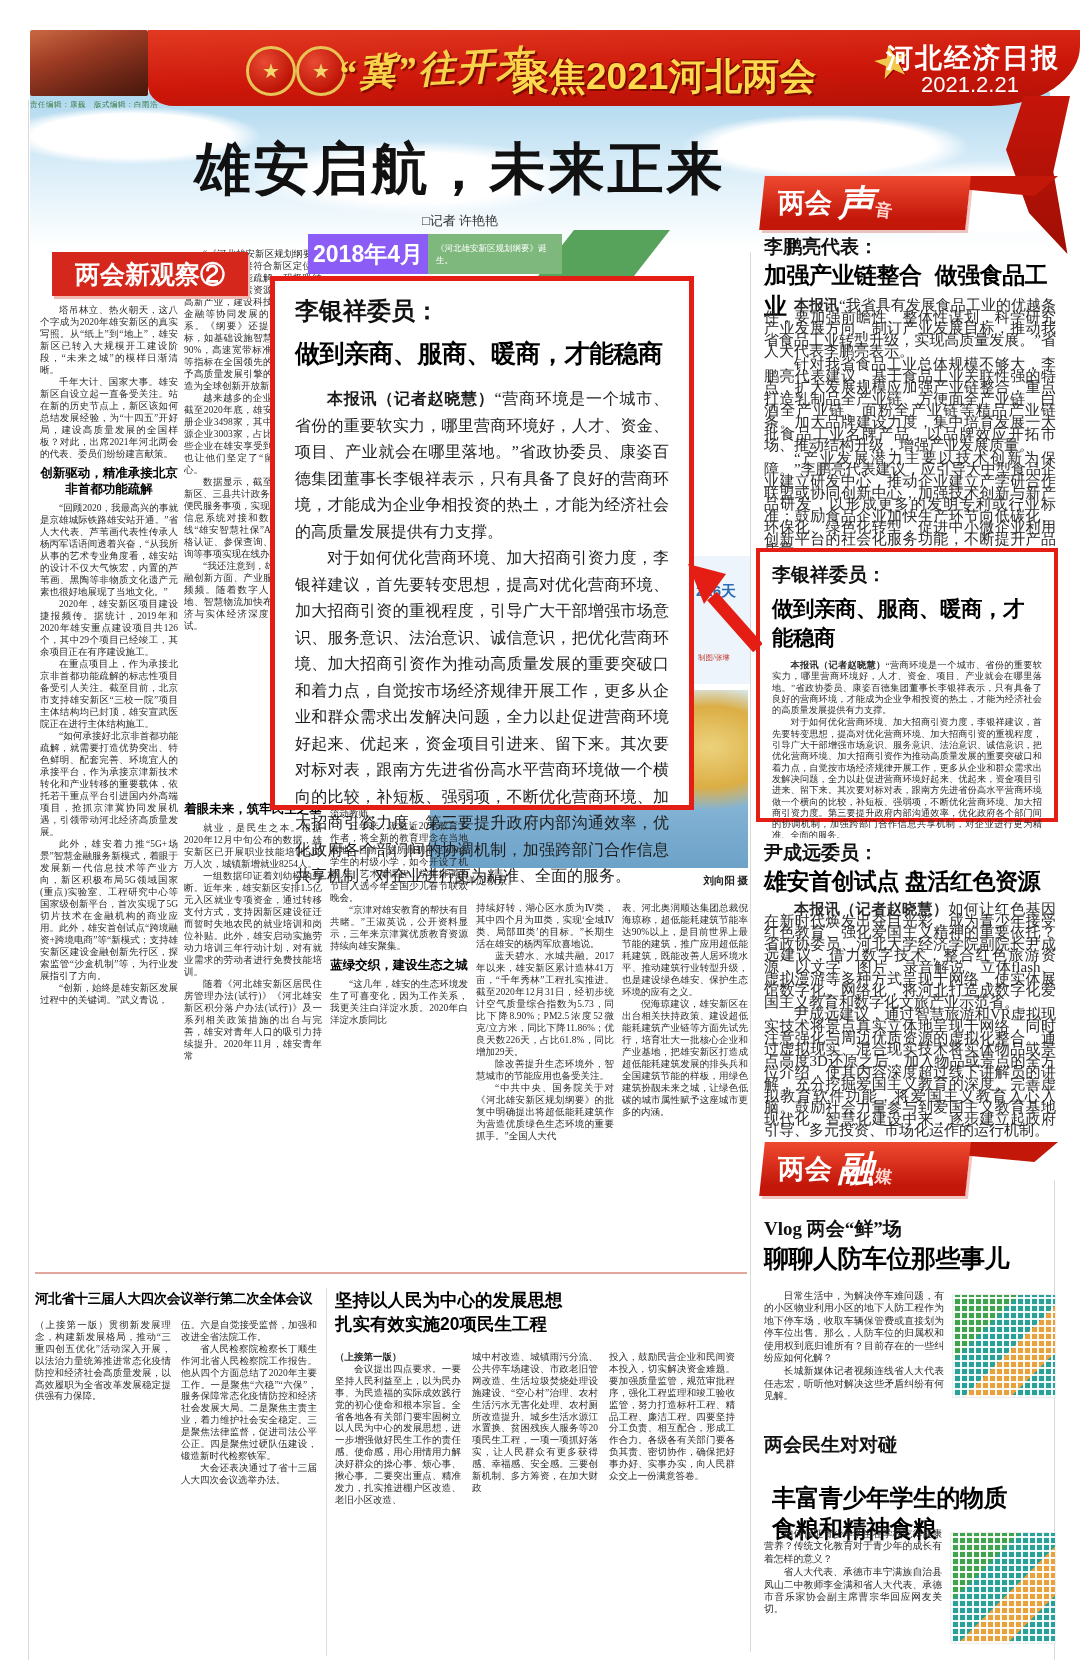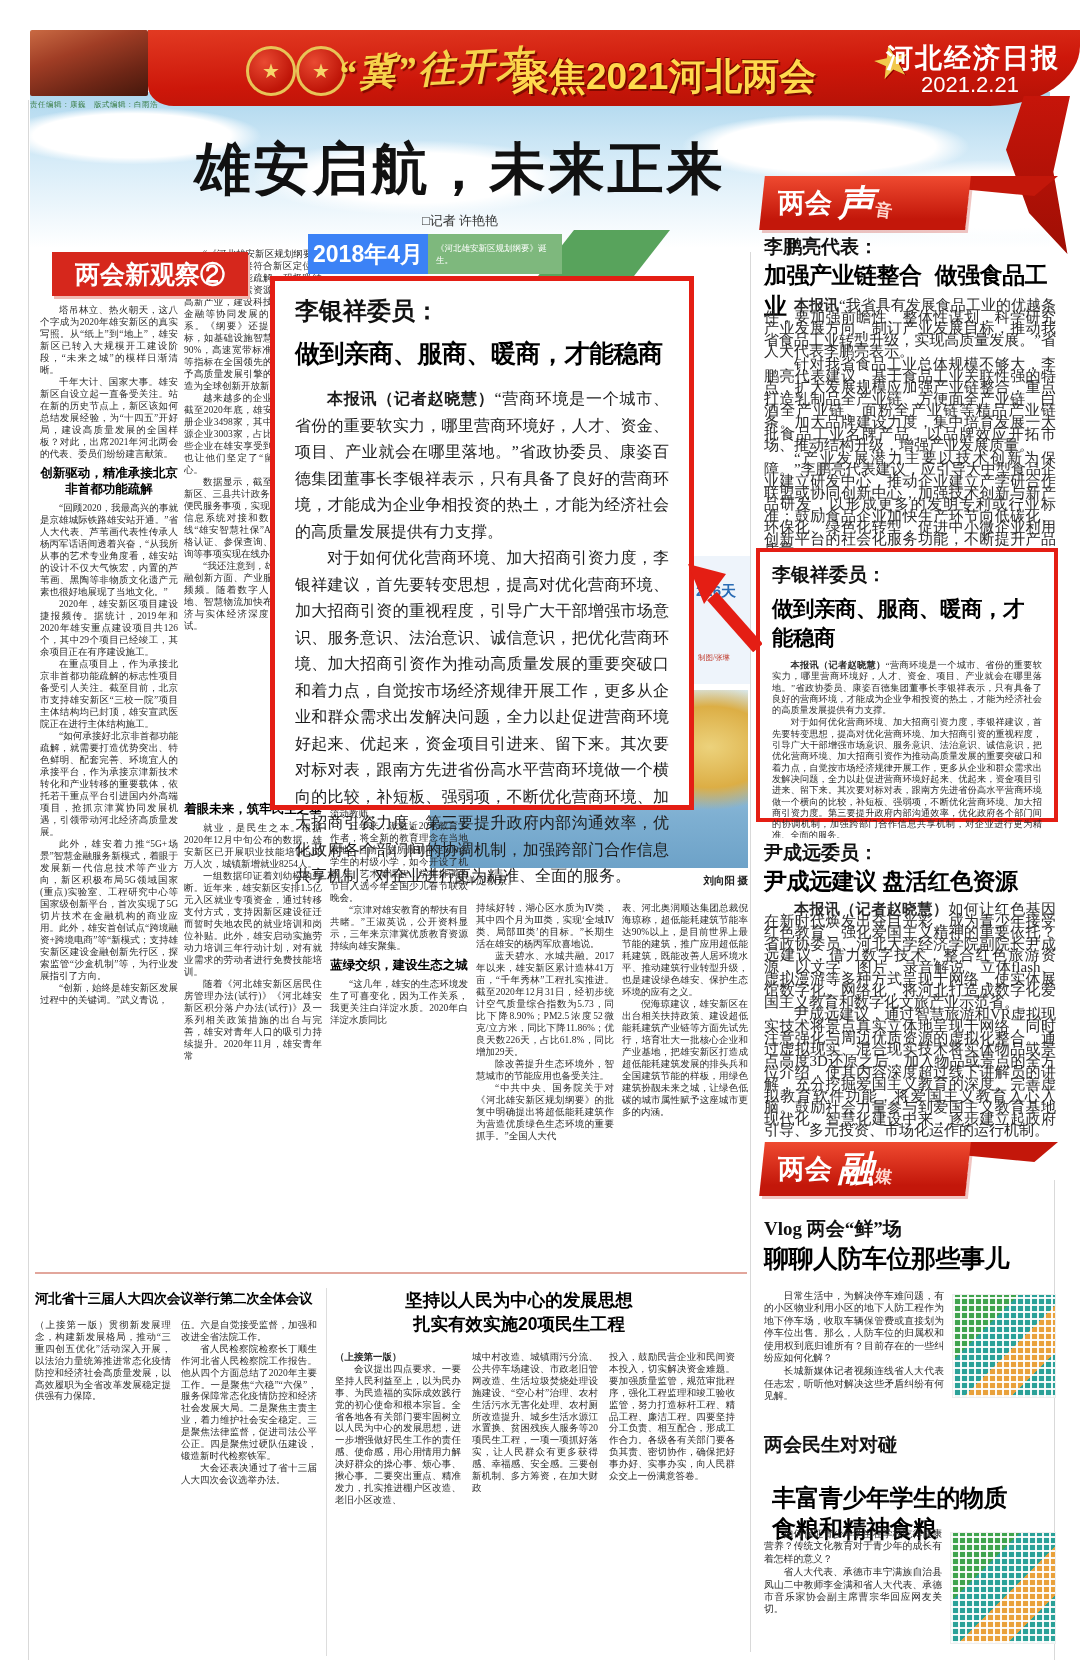--- a/index.html
+++ b/index.html
@@ -48,21 +48,21 @@
   .col{text-align:justify;font-size:9.5px;line-height:12px;color:#2a2a2a;z-index:2;overflow:hidden;}
   .col p{margin:0;text-indent:2em;}
   .col .sub{font-weight:bold;font-size:12.5px;line-height:16px;text-align:center;text-indent:0;
             margin:5px 0;color:#000;font-family:"Liberation Sans",sans-serif;}
   
   .obs-badge{left:52px;top:252px;width:196px;height:44px;background:#d6271c;color:#fff;z-index:2;
              font-size:25px;font-weight:bold;text-align:center;line-height:44px;
              font-family:"Liberation Sans",sans-serif;box-shadow:2px 3px 0 #f0b9b2;}
   
   .tl{left:308px;top:234px;height:40px;z-index:2;display:flex;}
-  .tl-date{width:120px;background:#3b82f6;color:#fff;font-size:23px;font-weight:bold;
+  .tl-date{width:120px;background:#8b5cf6;color:#fff;font-size:23px;font-weight:bold;
            text-align:center;line-height:40px;font-family:"Liberation Sans",sans-serif;}
   .tl-note{width:134px;background:#7eb87d;color:#fff;font-size:8.5px;line-height:12px;
            padding:8px 6px 0 8px;box-sizing:border-box;}
   .tl-diag{left:556px;top:230px;width:96px;height:46px;background:#58a35c;z-index:1;
            transform:skewX(-38deg);}
   
   .callout{left:270px;top:276px;width:424px;height:534px;z-index:6;background:#fff;
            border:5px solid #e41e14;box-sizing:border-box;padding:14px 20px;box-shadow:0 0 0 1px #fff inset;}
   .callout .kicker{font-size:24px;font-weight:bold;color:#111;}
   .callout .title{font-size:25px;font-weight:900;color:#000;margin-top:10px;letter-spacing:-0.5px;
@@ -107,21 +107,21 @@
   .redbox .sbody{position:static;margin-top:8px;font-size:9.2px;line-height:11.3px;}
   .qr{float:right;width:102px;height:102px;margin:4px 0 2px 8px;border:1px solid #eee;
       background:
         repeating-linear-gradient(0deg,rgba(255,255,255,0.92) 0 2px,transparent 2px 7px),
         repeating-linear-gradient(90deg,rgba(255,255,255,0.92) 0 2px,transparent 2px 7px),
         linear-gradient(135deg,#3fa34d 0 32%,#2aa198 32% 55%,#e9a13b 55% 78%,#2aa198 78% 100%);}
   
   .rule-pink{left:35px;top:1272px;width:712px;height:2px;background:#e2a69c;z-index:2;}
   .bl-title{left:35px;top:1290px;width:290px;z-index:2;font-size:13.5px;font-weight:900;color:#000;
             white-space:nowrap;font-family:"Liberation Sans",sans-serif;letter-spacing:-0.3px;}
-  .bm-title{left:319px;top:1288px;width:400px;z-index:2;text-align:center;font-size:17.5px;line-height:24px;
+  .bm-title{left:335px;top:1288px;width:400px;z-index:2;font-size:17.5px;line-height:24px;
             font-weight:900;color:#000;font-family:"Liberation Sans",sans-serif;}
   .hair{background:#ddd;width:1px;z-index:2;}
 </style>
 </head>
 <body>
 
 <div class="page">
 
   <div class="abs edge" style="left:28px;top:100px;height:1560px;"></div>
   <div class="abs edge" style="left:1054px;top:1180px;height:480px;"></div>
@@ -238,21 +238,21 @@
   <div class="abs redbox">
     <div class="kicker2">李银祥委员：</div>
     <div class="title2">做到亲商、服商、暖商，才能稳商</div>
     <div class="sbody" style="height:178px;overflow:hidden;">
       <p><b>本报讯（记者赵晓慧）</b><span>“营商环境是一个城市、省份的重要软实力，哪里营商环境好，人才、资金、项目、产业就会在哪里落地。”省政协委员、康姿百德集团董事长李银祥表示，只有具备了良好的营商环境，才能成为企业争相投资的热土，才能为经济社会的高质量发展提供有力支撑。</span></p>
       <p>对于如何优化营商环境、加大招商引资力度，李银祥建议，首先要转变思想，提高对优化营商环境、加大招商引资的重视程度，引导广大干部增强市场意识、服务意识、法治意识、诚信意识，把优化营商环境、加大招商引资作为推动高质量发展的重要突破口和着力点，自觉按市场经济规律开展工作，更多从企业和群众需求出发解决问题，全力以赴促进营商环境好起来、优起来，资金项目引进来、留下来。其次要对标对表，跟南方先进省份高水平营商环境做一个横向的比较，补短板、强弱项，不断优化营商环境、加大招商引资力度。第三要提升政府内部沟通效率，优化政府各个部门间的协调机制，加强跨部门合作信息共享机制，对企业进行更为精准、全面的服务。</p>
     </div>
   </div>
 
   <div class="abs kicker2" style="left:764px;top:840px;">尹成远委员：</div>
-  <div class="abs title2" style="left:764px;top:866px;width:294px;">尹成远建议 盘活红色资源</div>
+  <div class="abs title2" style="left:764px;top:866px;width:294px;">雄安首创试点 盘活红色资源</div>
   <div class="abs sbody" style="left:764px;top:904px;width:292px;height:220px;">
     <p><b>本报讯（记者赵晓慧）</b><span>如何让红色基因在新时代焕发出夺目光彩，成为青少年接受红色教育、强化爱国主义精神的重要依托？省政协委员、河北大学经济学院副院长尹成远建议，借力数字技术，整合红色旅游资源，以文字、图片、录音解说、立体flash、虚拟漫游等多种方式呈现于网络，使实体展馆数字化、网络化，将河北打造成数字化爱国主义教育和数字化文旅产业示范省。</span></p>
     <p>尹成远建议，通过智慧旅游和VR虚拟现实技术将景点真实立体地呈现于网络，同时注意强化与周边优质资源的虚拟化整合。通过虚拟现实、混合现实技术将实体物品或景点高度3D还原之后，加入物品或景点的全方位介绍，使其内容深度超过线下讲解员的讲解，充分挖掘爱国主义教育的深度。完善虚拟教育软件功能，将爱国主义教育入心入脑。鼓励社会力量参与到爱国主义教育基地现代化、智慧化建设中来，逐步建立起政府引导、多元投资、市场化运作的运行机制。</p>
   </div>
 
   <div class="abs ribbon" style="left:762px;top:1142px;">
     <span class="t1">两会</span>
     <span class="t2">融</span>
     <span class="t3">媒</span>
   </div>

